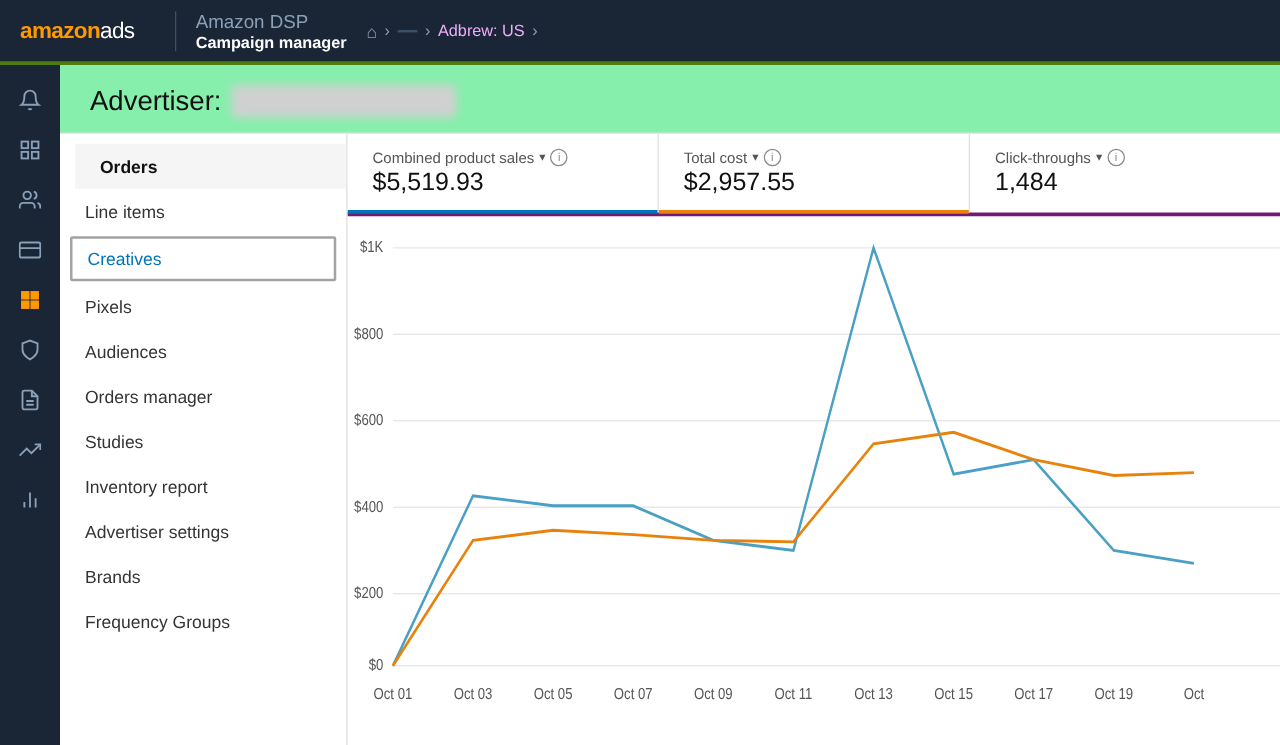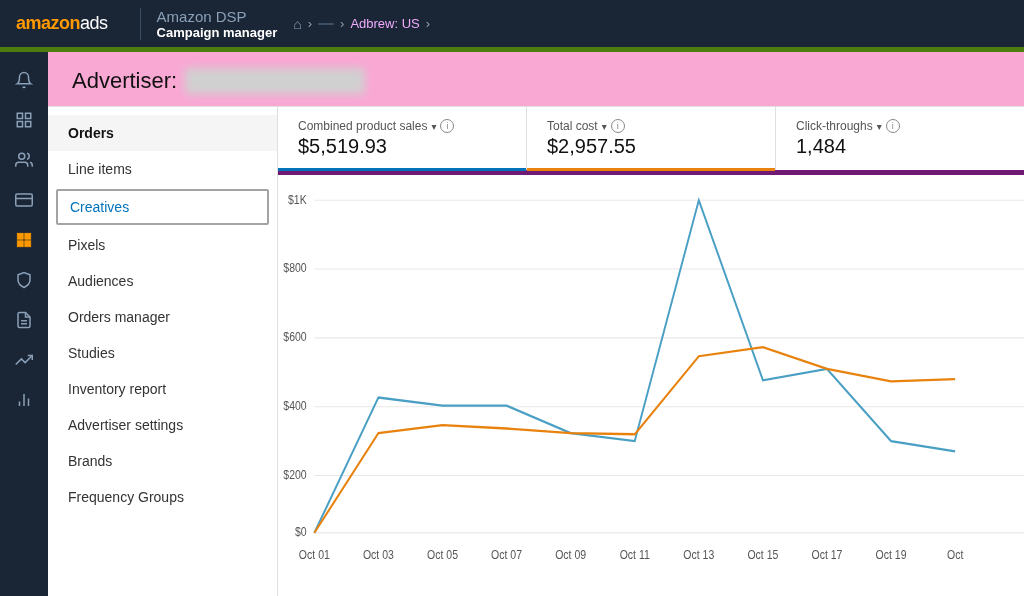--- a/index.html
+++ b/index.html
@@ -6,21 +6,21 @@
     body { font-family: -apple-system, BlinkMacSystemFont, 'Segoe UI', Arial, sans-serif; background: #f5f5f5; display: flex; flex-direction: column; height: 596px; width: 1024px; overflow: hidden; }
 
     
     .top-nav {
       background: #1a2535;
       height: 52px;
       display: flex;
       align-items: center;
       padding: 0 16px;
       flex-shrink: 0;
-      border-bottom: 5px solid #4d7c0f;
+      border-bottom: 3px solid #4d7c0f;
     }
     .amazon-ads-logo {
       color: #ff9900;
       font-weight: bold;
       font-size: 18px;
       letter-spacing: -0.5px;
       margin-right: 16px;
     }
     .amazon-ads-logo span { color: white; font-weight: 300; }
     .nav-divider {
@@ -95,21 +95,21 @@
     
     .content-area {
       flex: 1;
       display: flex;
       flex-direction: column;
       overflow: hidden;
     }
 
     
     .page-header {
-      background: #f9a8d4;
+      background: #86efac;
       padding: 16px 24px 12px;
       border-bottom: 1px solid #e0e0e0;
       flex-shrink: 0;
     }
     .advertiser-title {
       font-size: 22px;
       font-weight: 400;
       color: #111;
       display: flex;
       align-items: center;
@@ -145,20 +145,21 @@
       padding: 10px 20px;
       font-size: 14px;
       color: #333;
       cursor: pointer;
       white-space: nowrap;
     }
     .nav-item.section-header {
       font-weight: 700;
       color: #111;
       background: #f5f5f5;
+      margin-left: 12px;
     }
     .nav-item.active {
       border: 2px solid #a3a3a3;
       border-radius: 2px;
       color: #0073bb;
       background: white;
       font-weight: 500;
       margin: 2px 8px;
       padding: 8px 12px;
     }
@@ -168,21 +169,21 @@
       flex: 1;
       display: flex;
       flex-direction: column;
       overflow: hidden;
       padding: 0;
     }
 
     
     .metrics-row {
       display: flex;
-      border-bottom: 5px solid #701a75;
+      border-bottom: 3px solid #701a75;
       flex-shrink: 0;
       align-items: flex-end;
     }
     .metric-card {
       padding: 12px 20px;
       border-right: 1px solid #e0e0e0;
       flex: 1;
       position: relative;
     }
     .metric-card:last-child { border-right: none; }

